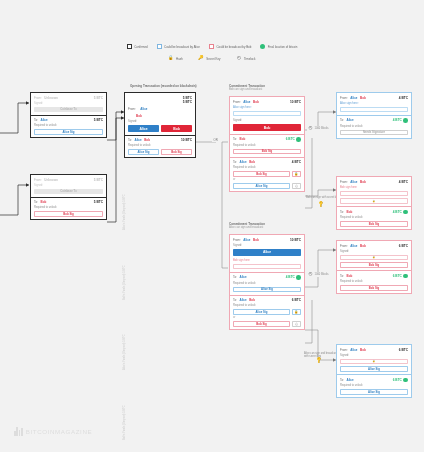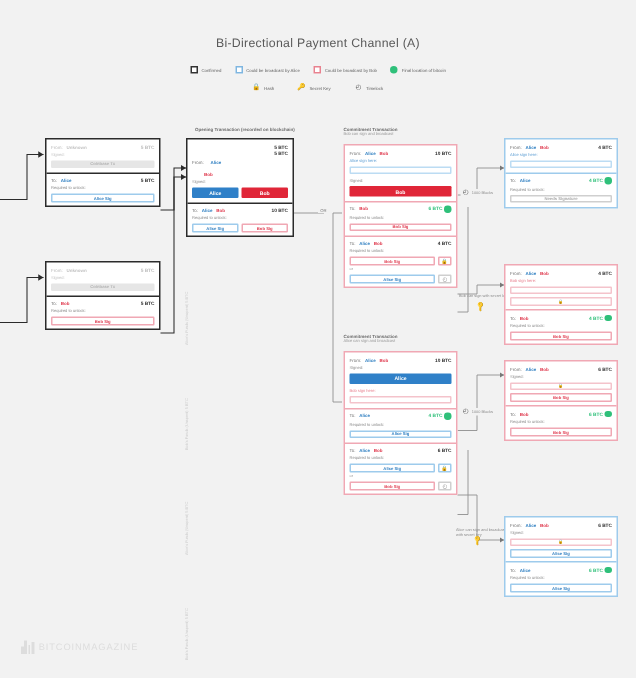--- a/index.html
+++ b/index.html
@@ -140,21 +140,20 @@
 
       <path d="M305,208 L312,208 L312,138"></path>
 
       <path d="M305,287 L318,287 L318,250 L336,250" marker-end="url(#ahg)"></path>
 
       <path d="M305,330 L318,330 L318,360 L336,360" marker-end="url(#ahg)"></path>
       <path d="M305,343 L312,343 L312,300"></path>
     </g>
   </svg>
 
-  <div class="title">Bi-Directional Payment Channel (A)</div>
 
   <div class="legend">
     <div class="lg">
       <span class="sw"></span>
       <span>Confirmed</span>
     </div>
     <div class="lg">
       <span class="sw alice"></span>
       <span>Could be broadcast by Alice</span>
     </div>

